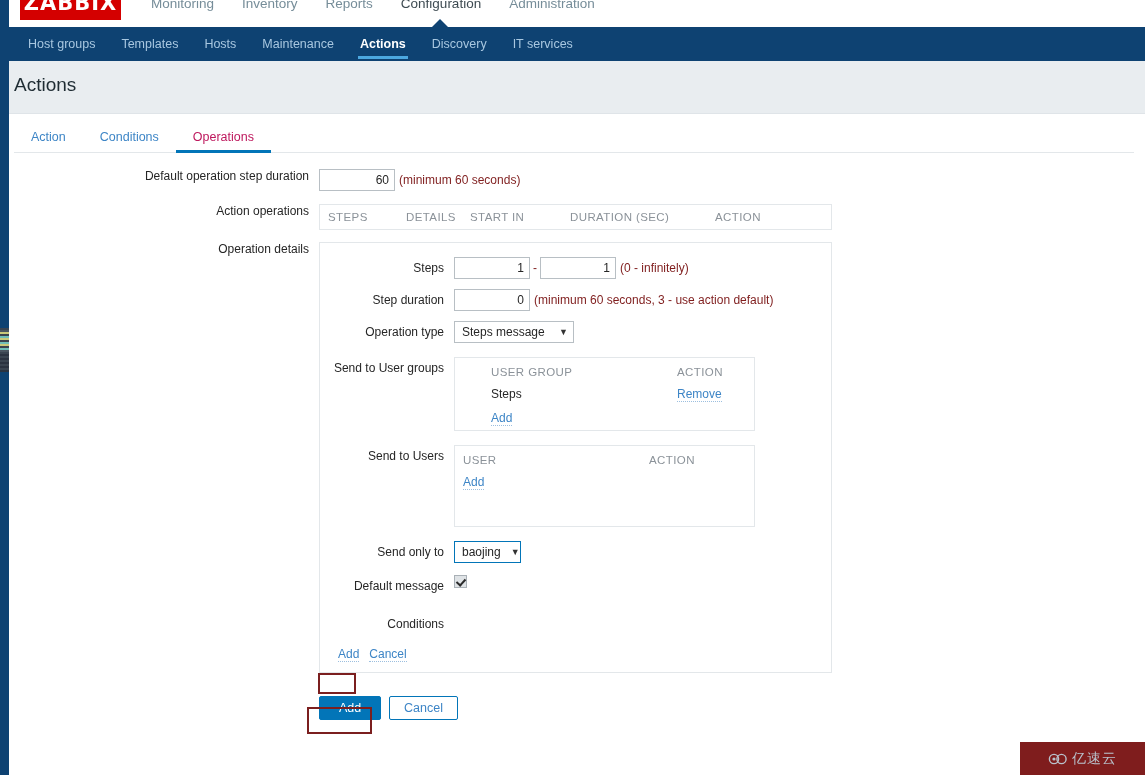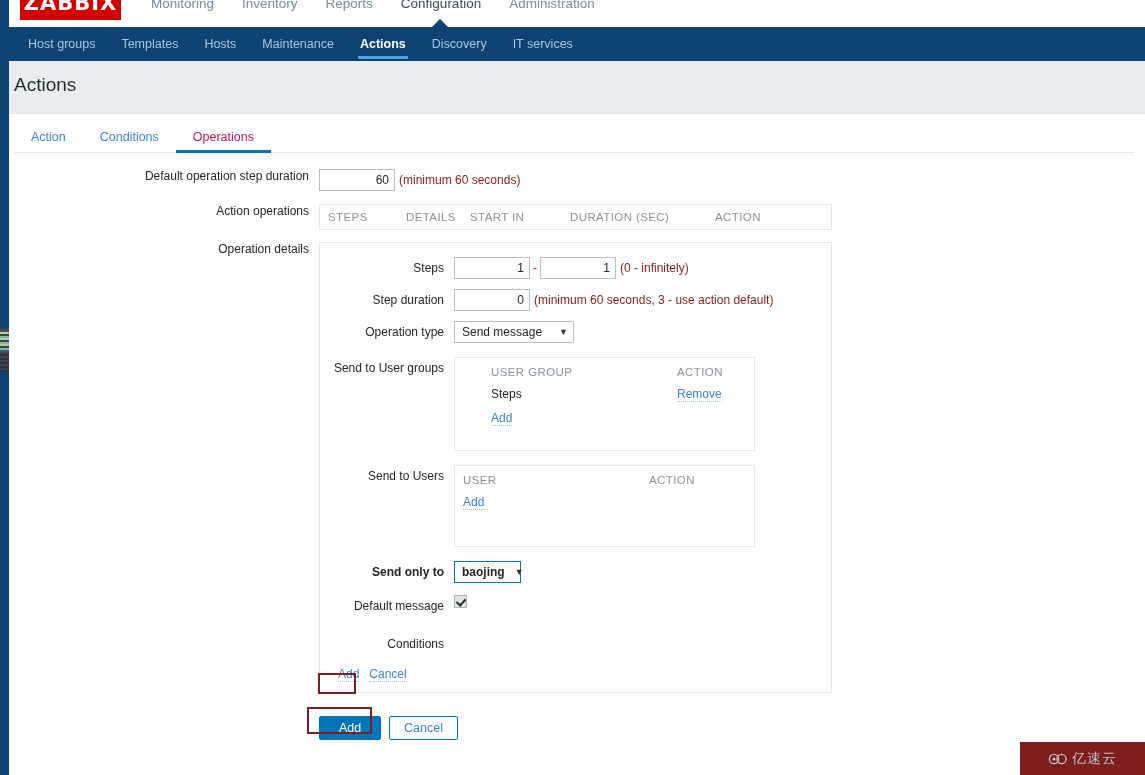--- a/index.html
+++ b/index.html
@@ -530,28 +530,28 @@
 
         <div class="op-row">
           <div class="op-lbl">Step duration</div>
           <input type="text" style="width: 76px;" value="0">
           <span class="hint">(minimum 60 seconds, 3 - use action default)</span>
         </div>
 
         <div class="op-row" style="margin-bottom:14px;">
           <div class="op-lbl">Operation type</div>
           <div class="sel" style="width:120px;">
-            <span>Send message</span>
+            <span>Steps message</span>
             <span class="caret">▼</span>
           </div>
         </div>
 
         <div class="op-row" style="margin-bottom:14px;">
           <div class="op-lbl">Send to User groups</div>
-          <div class="sub-table" style="height:94px;padding-left:36px;">
+          <div class="sub-table" style="height:74px;padding-left:36px;">
             <table>
               <thead>
                 <tr>
                   <th style="width:186px;">USER GROUP</th>
                   <th>ACTION</th>
                 </tr>
               </thead>
               <tbody>
                 <tr>
                   <td>Steps</td>
@@ -577,21 +577,21 @@
               </thead>
               <tbody>
                 <tr>
                   <td colspan="2"><span class="dlink">Add</span></td>
                 </tr>
               </tbody>
             </table>
           </div>
         </div>
 
-        <div class="op-row" style="margin-bottom:12px;font-weight:bold;">
+        <div class="op-row" style="margin-bottom:12px;">
           <div class="op-lbl">Send only to</div>
           <div class="sel focused" style="width:67px;">
             <span>baojing</span>
             <span class="caret">▼</span>
           </div>
         </div>
 
         <div class="op-row" style="margin-bottom:16px;">
           <div class="op-lbl">Default message</div>
           <span class="cbx"></span>

